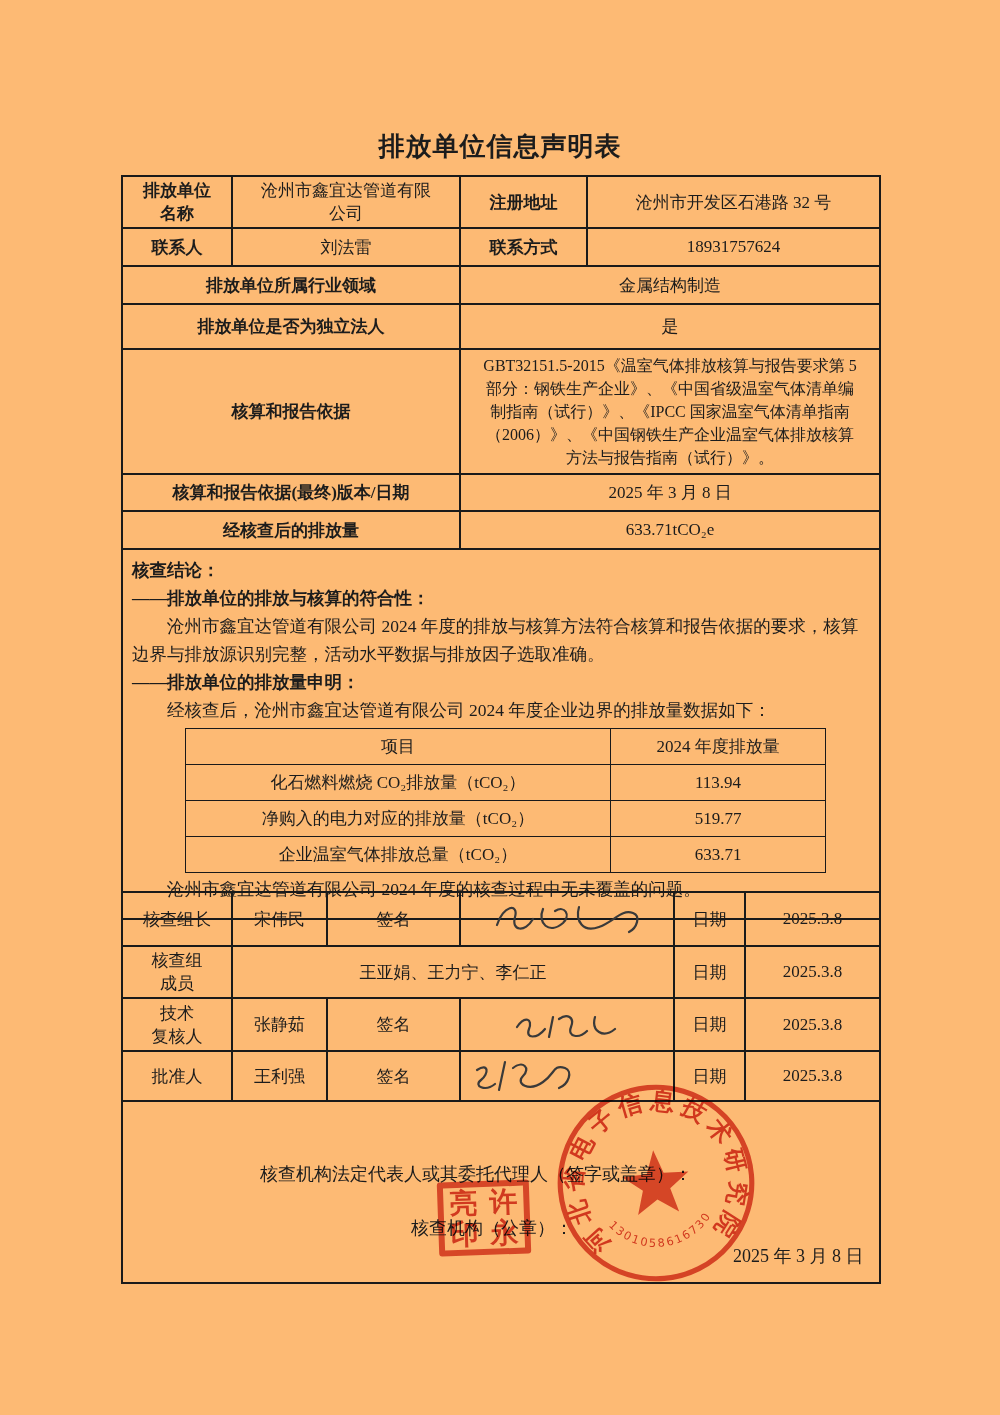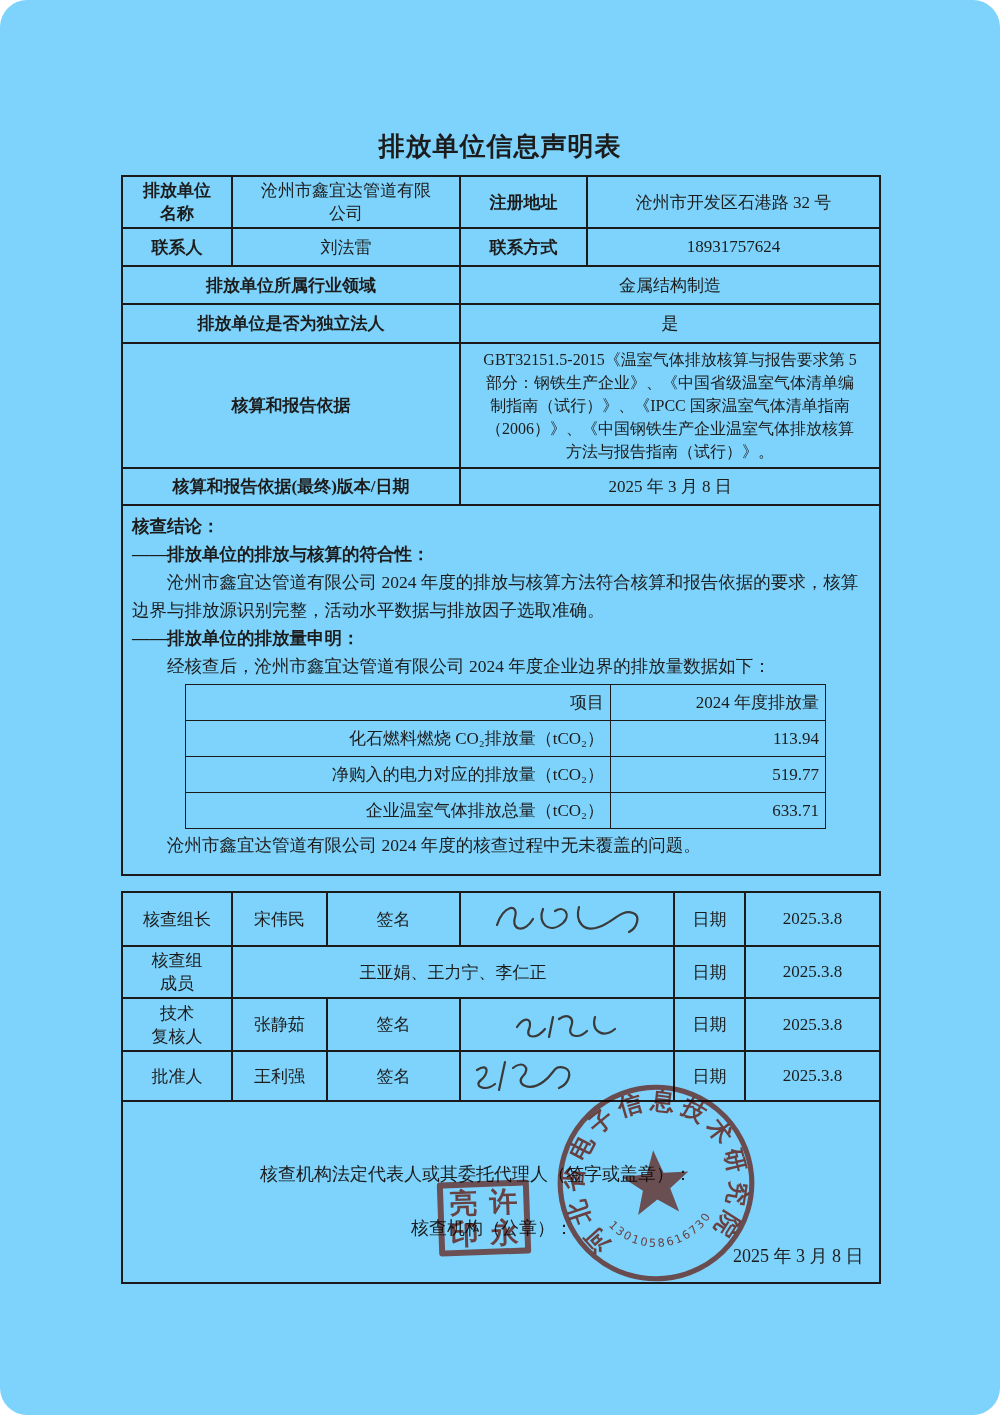--- a/index.html
+++ b/index.html
@@ -1,21 +1,21 @@
 <!DOCTYPE html>
 <html><head>
 <meta charset="utf-8">
 <style>
   html,body{margin:0;padding:0;}
   body{
     width:1000px;height:1415px;background:#ffffff;
     font-family:"Liberation Serif","DejaVu Serif",serif;
     color:#1c1c1c;
   }
-  .page{position:relative;width:1000px;height:1415px;background:#7dd3fc;overflow:hidden;border-radius:27px;}
+  .page{position:relative;width:1000px;height:1415px;background:#fdba74;overflow:hidden;}
   .doc-title{
     position:absolute;top:129px;left:0;width:100%;
     text-align:center;font-size:26px;font-weight:bold;letter-spacing:1px;
   }
   table{border-collapse:collapse;table-layout:fixed;}
   td{border:2px solid #1a1a1a;text-align:center;vertical-align:middle;
      font-size:17px;padding:2px 6px;word-break:break-all;}
   .pre{white-space:pre-line;}
   .lbl{font-weight:bold;}
   .main-table{position:absolute;left:121px;top:175px;width:758px;}
@@ -23,21 +23,21 @@
   .basis-cell{font-size:16px;line-height:23px;padding:4px 22px;}
   .wrap-company{padding:2px 24px;}
   
   .conclusion-cell{
     text-align:left;vertical-align:top;padding:6px 9px;height:356px;
   }
   .conclusion-cell p{margin:0;line-height:28px;font-size:17.5px;}
   .conclusion-cell p.bold{font-weight:bold;}
   .conclusion-cell p.ind{text-indent:2em;}
   .emission-table{width:640px;margin:4px 0 2px 53px;}
-  .emission-table td{border:1.5px solid #1a1a1a;height:33px;font-size:17px;padding:1px 6px;text-align:right;}
+  .emission-table td{border:1.5px solid #1a1a1a;height:33px;font-size:17px;padding:1px 6px;}
   
   .sig-table td{font-size:17px;}
   .sig-svg{display:block;margin:0 auto;}
   .sig-svg path{fill:none;stroke:#3a3a3a;stroke-width:2.2;stroke-linecap:round;}
   .sig-left{margin-left:4px;}
   .bottom-cell{position:relative;height:172px;padding:4px;}
   .bottom-line1{position:absolute;left:137px;top:60px;font-size:18px;}
   .bottom-line2{position:absolute;left:288px;top:114px;font-size:18px;}
   .bottom-date{position:absolute;left:610px;top:142px;font-size:18px;}
   
@@ -78,31 +78,35 @@
     <tr style="height:38px">
       <td class="lbl">联系人</td>
       <td>刘法雷</td>
       <td class="lbl">联系方式</td>
       <td>18931757624</td>
     </tr>
     <tr style="height:38px">
       <td class="lbl" colspan="2">排放单位所属行业领域</td>
       <td colspan="2">金属结构制造</td>
     </tr>
-    <tr style="height:39px">
+    <tr style="height:45px">
       <td class="lbl" colspan="2">排放单位是否为独立法人</td>
       <td colspan="2">是</td>
     </tr>
     <tr style="height:116px">
       <td class="lbl" colspan="2">核算和报告依据</td>
       <td colspan="2" class="basis-cell">GBT32151.5-2015《温室气体排放核算与报告要求第 5 部分：钢铁生产企业》、《中国省级温室气体清单编制指南（试行）》、《IPCC 国家温室气体清单指南（2006）》、《中国钢铁生产企业温室气体排放核算方法与报告指南（试行）》。</td>
     </tr>
     <tr style="height:37px">
       <td class="lbl" colspan="2">核算和报告依据(最终)版本/日期</td>
       <td colspan="2">2025 年 3 月 8 日</td>
+    </tr>
+    <tr style="height:38px">
+      <td class="lbl" colspan="2">经核查后的排放量</td>
+      <td colspan="2">633.71tCO₂e</td>
     </tr>
     <tr>
       <td colspan="4" class="conclusion-cell">
         <p class="bold">核查结论：</p>
         <p class="bold">——排放单位的排放与核算的符合性：</p>
         <p class="ind">沧州市鑫宜达管道有限公司 2024 年度的排放与核算方法符合核算和报告依据的要求，核算边界与排放源识别完整，活动水平数据与排放因子选取准确。</p>
         <p class="bold">——排放单位的排放量申明：</p>
         <p class="ind">经核查后，沧州市鑫宜达管道有限公司 2024 年度企业边界的排放量数据如下：</p>
 
         <table class="emission-table">

